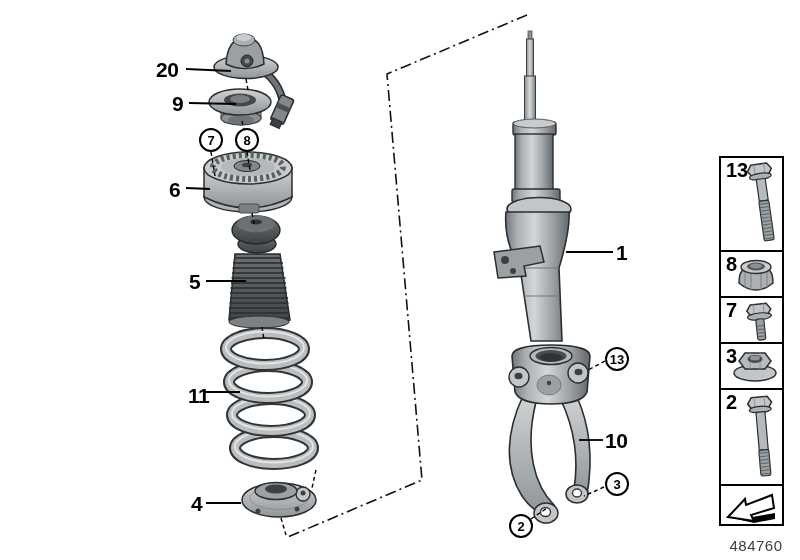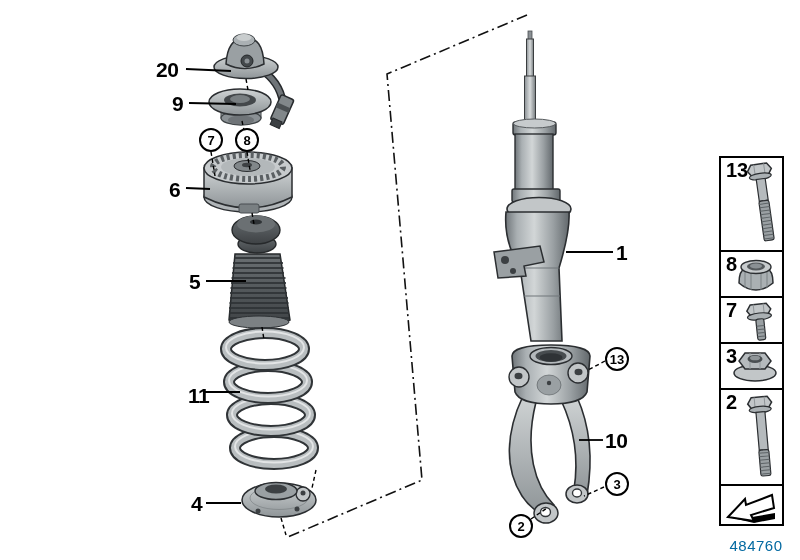--- a/index.html
+++ b/index.html
@@ -9,21 +9,21 @@
   .callout{position:absolute;font-weight:bold;font-size:21px;line-height:1;letter-spacing:-.5px;cursor:pointer;}
   .ccall{position:absolute;width:20px;height:20px;border:2px solid #000;border-radius:50%;
          background:#fff;display:flex;align-items:center;justify-content:center;
          font-weight:bold;font-size:13px;line-height:1;cursor:pointer;}
   .sidebar{position:absolute;left:719px;top:156px;width:65px;}
   .sbox{position:relative;box-sizing:border-box;width:65px;border:2px solid #000;background:#fff;margin-top:-2px;}
   .sbox:first-child{margin-top:0;}
   .sbox .num{position:absolute;left:5px;top:2px;font-weight:bold;font-size:20px;line-height:1;}
   .sbox svg{position:absolute;}
   .docnum{position:absolute;left:725px;top:537px;width:62px;text-align:center;
-          font-size:15px;color:#0369a1;letter-spacing:.5px;}
+          font-size:15px;color:#404040;letter-spacing:.5px;}
 </style>
 </head>
 <body>
 
 <div class="stage">
 
   <svg class="art" width="800" height="560" viewBox="0 0 800 560">
     <defs>
       <linearGradient id="mh" x1="0" y1="0" x2="1" y2="0">
         <stop offset="0" stop-color="#70767a"></stop>

